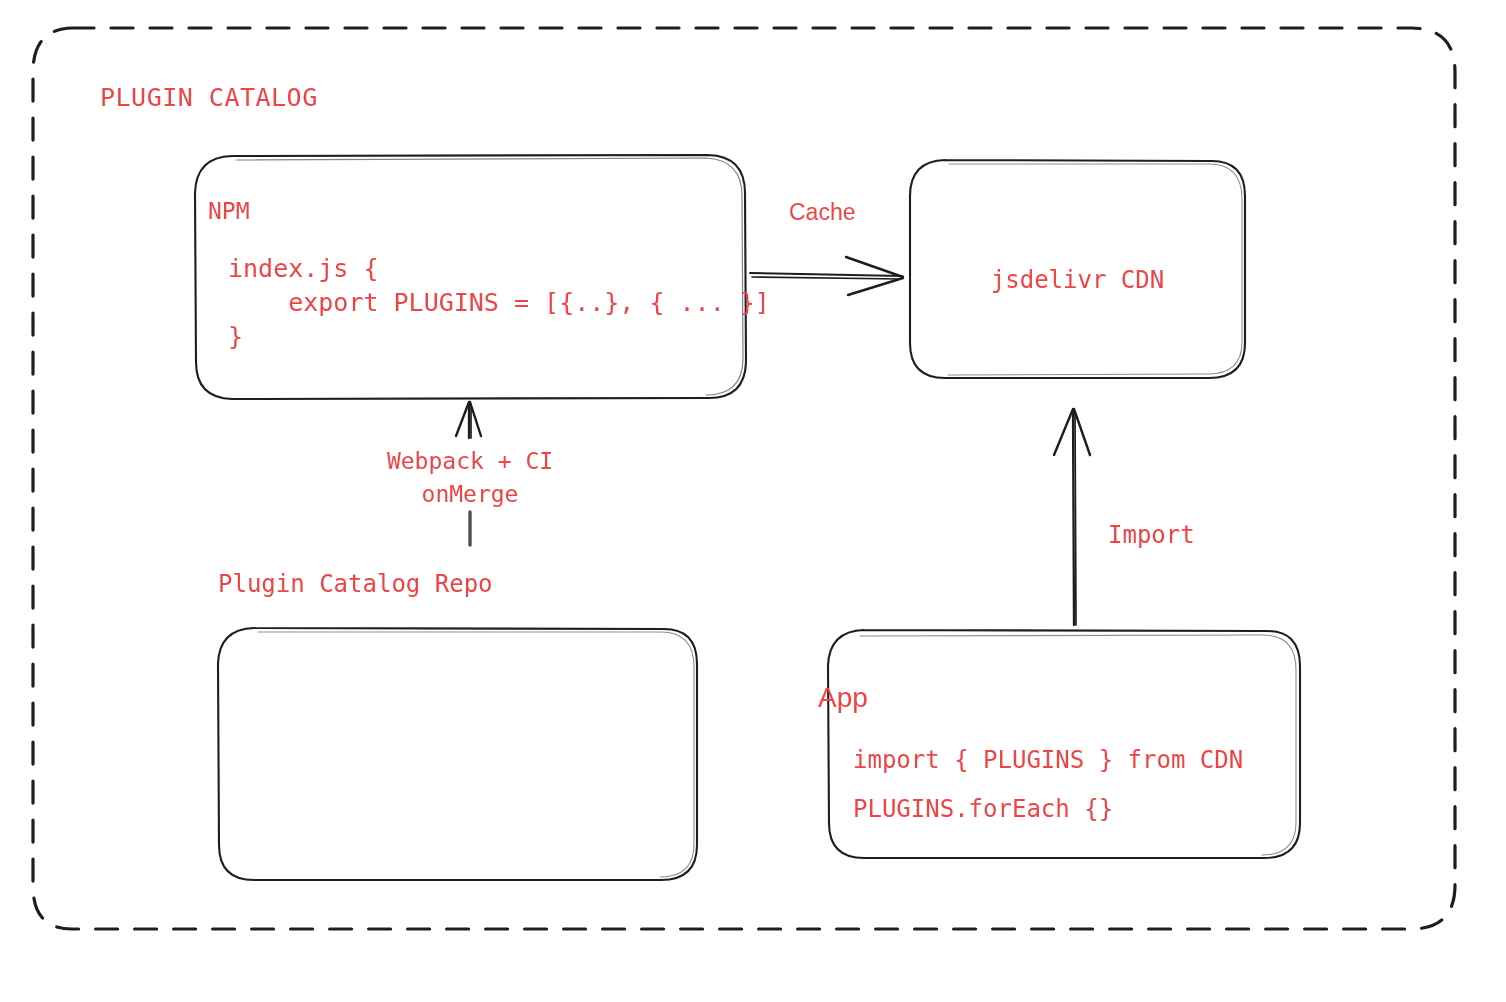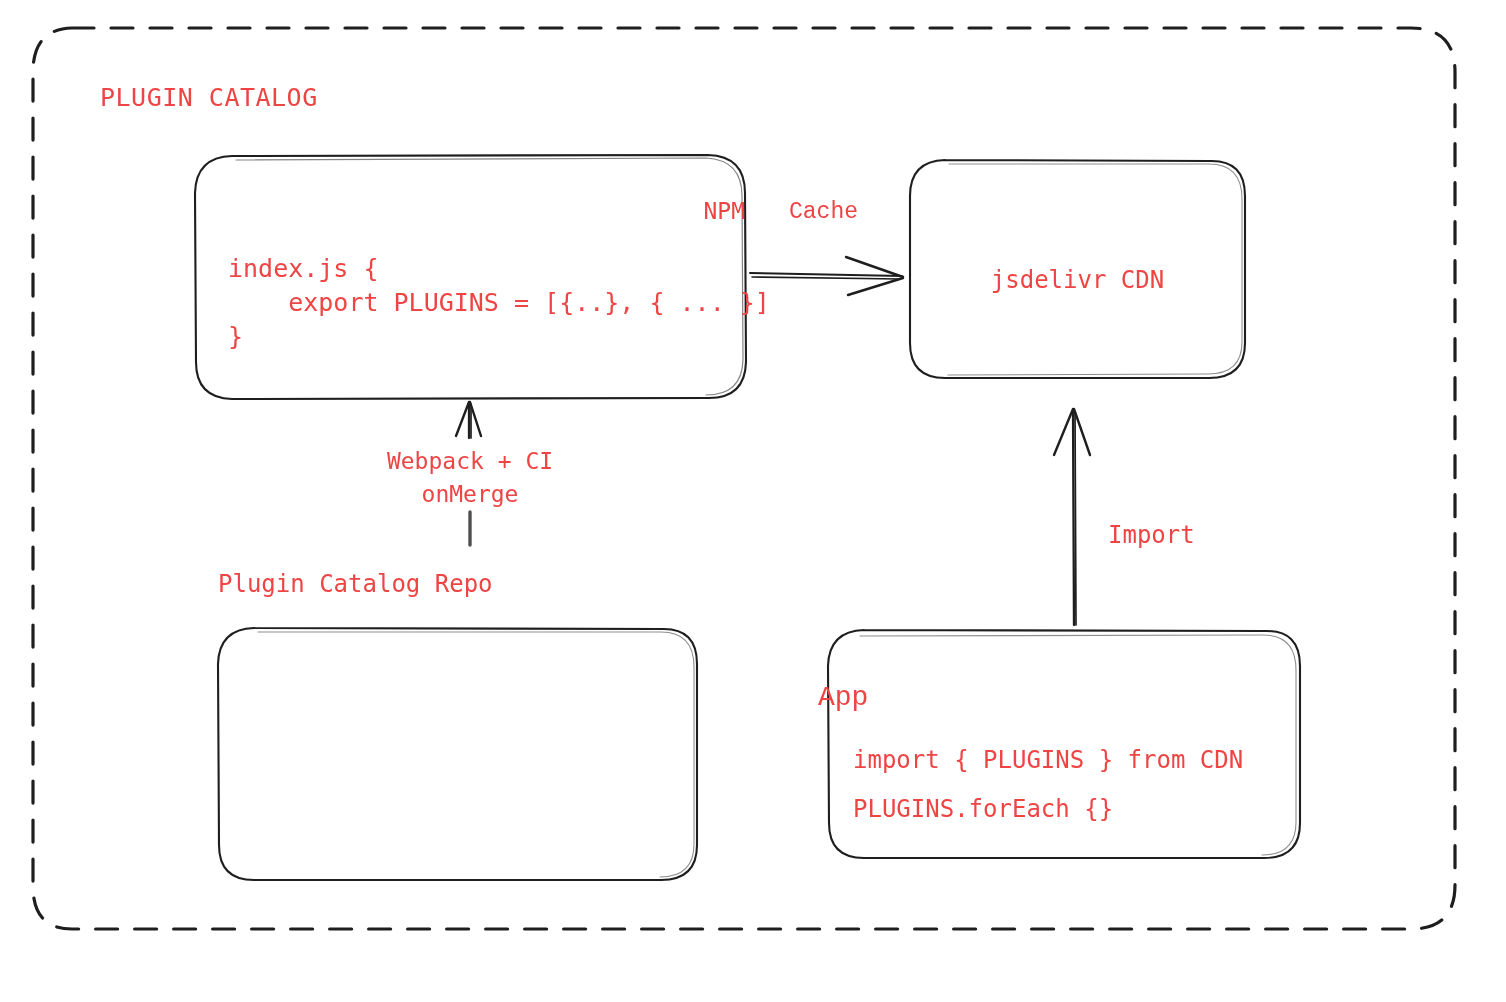--- a/index.html
+++ b/index.html
@@ -27,27 +27,27 @@
   .lbl {
     position: absolute;
     color: #ef4444;
     white-space: pre;
     line-height: 1.34;
   }
   .mono {
     font-family: "DejaVu Sans Mono", "Liberation Mono", monospace;
   }
   .sans {
-    font-family: Liberation Mono, monospace;
+    font-family: Liberation Sans, sans-serif;
   }
 
   
   #outer-title      { left: 100px; top: 81px;  font-size: 25px; letter-spacing: 0.5px; }
 
-  #npm-title        { left: 195px; top: 196px; width: 550px; text-align: right; font-size: 23px; }
+  #npm-title        { left: 208px; top: 196px; width: 550px; text-align: left; font-size: 23px; }
   #npm-code         { left: 219px; top: 252px; font-size: 25px; line-height: 1.36; margin-left: 9px; }
 
   #cdn-title        { left: 910px; top: 264px; width: 335px; text-align: center; font-size: 24px; }
 
   #cache-label      { left: 789px; top: 197px; font-size: 23px; }
 
   #build-label      { left: 340px; top: 445px; width: 260px; text-align: center; font-size: 23px; line-height: 1.42; }
 
   #repo-title       { left: 218px; top: 568px; width: 480px; text-align: left; font-size: 24px; }
   #repo-list        { left: 222px; top: 707px; font-size: 25px; line-height: 1.37; }

